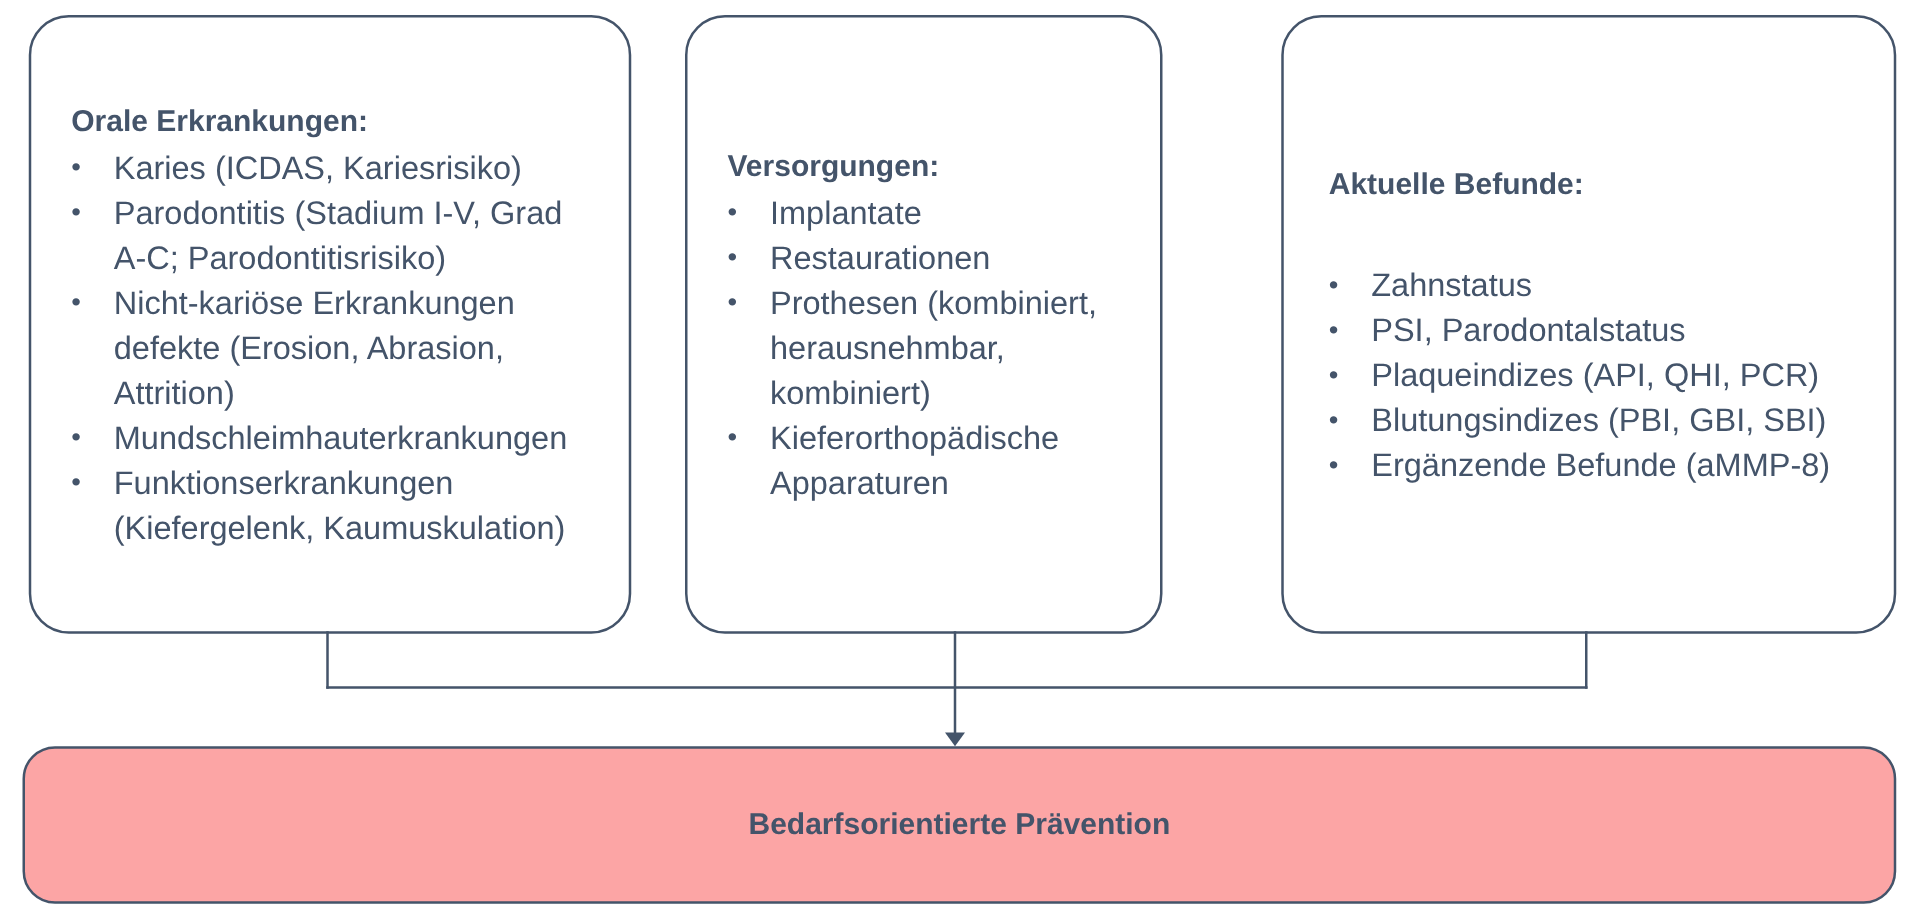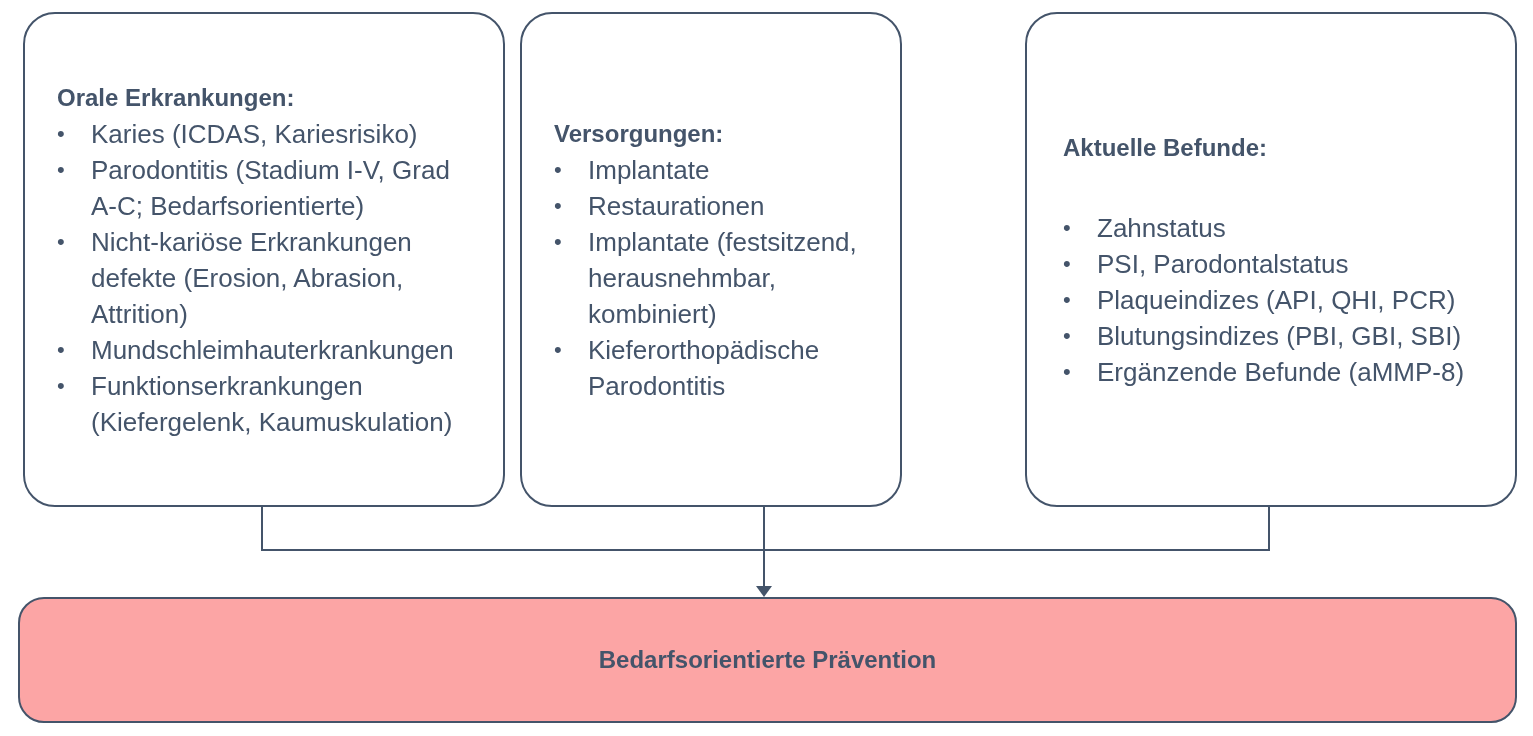--- a/index.html
+++ b/index.html
@@ -23,21 +23,21 @@
     box-sizing: border-box;
     border: 2.4px solid #44546a;
     border-radius: 32px;
     background: #ffffff;
     display: flex;
     flex-direction: column;
     justify-content: center;
     padding: 0 14px 0 32px;
   }
   .box1 { left: 23px;  width: 482px; }
-  .box2 { left: 520px; width: 382px; }
+  .box2 { left: 548px; width: 382px; }
   .box3 { left: 1025px; width: 492px; padding-left: 36px; gap: 44px; }
 
   .box-title {
     margin: 0;
     font-size: 24px;
     line-height: 36px;
     font-weight: bold;
   }
   .bullet-list {
     margin: 0;
@@ -107,21 +107,21 @@
   <section class="top-box box1">
     <h2 class="box-title">Orale Erkrankungen:</h2>
     <ul class="bullet-list">
       <li>
         <span class="bullet">•</span>
         <span class="item-text">Karies (ICDAS, Kariesrisiko)</span>
       </li>
       <li>
         <span class="bullet">•</span>
         <span class="item-text">Parodontitis (Stadium I-V, Grad
-A-C; Bedarfsorientierte)</span>
+A-C; Parodontitisrisiko)</span>
       </li>
       <li>
         <span class="bullet">•</span>
         <span class="item-text">Nicht-kariöse Erkrankungen
 defekte (Erosion, Abrasion,
 Attrition)</span>
       </li>
       <li>
         <span class="bullet">•</span>
         <span class="item-text">Mundschleimhauterkrankungen</span>
@@ -140,27 +140,27 @@
       <li>
         <span class="bullet">•</span>
         <span class="item-text">Implantate</span>
       </li>
       <li>
         <span class="bullet">•</span>
         <span class="item-text">Restaurationen</span>
       </li>
       <li>
         <span class="bullet">•</span>
-        <span class="item-text">Implantate (festsitzend,
+        <span class="item-text">Prothesen (kombiniert,
 herausnehmbar, kombiniert)</span>
       </li>
       <li>
         <span class="bullet">•</span>
         <span class="item-text">Kieferorthopädische
-Parodontitis</span>
+Apparaturen</span>
       </li>
     </ul>
   </section>
 
   <section class="top-box box3">
     <h2 class="box-title">Aktuelle Befunde:</h2>
     <ul class="bullet-list">
       <li>
         <span class="bullet">•</span>
         <span class="item-text">Zahnstatus</span>

